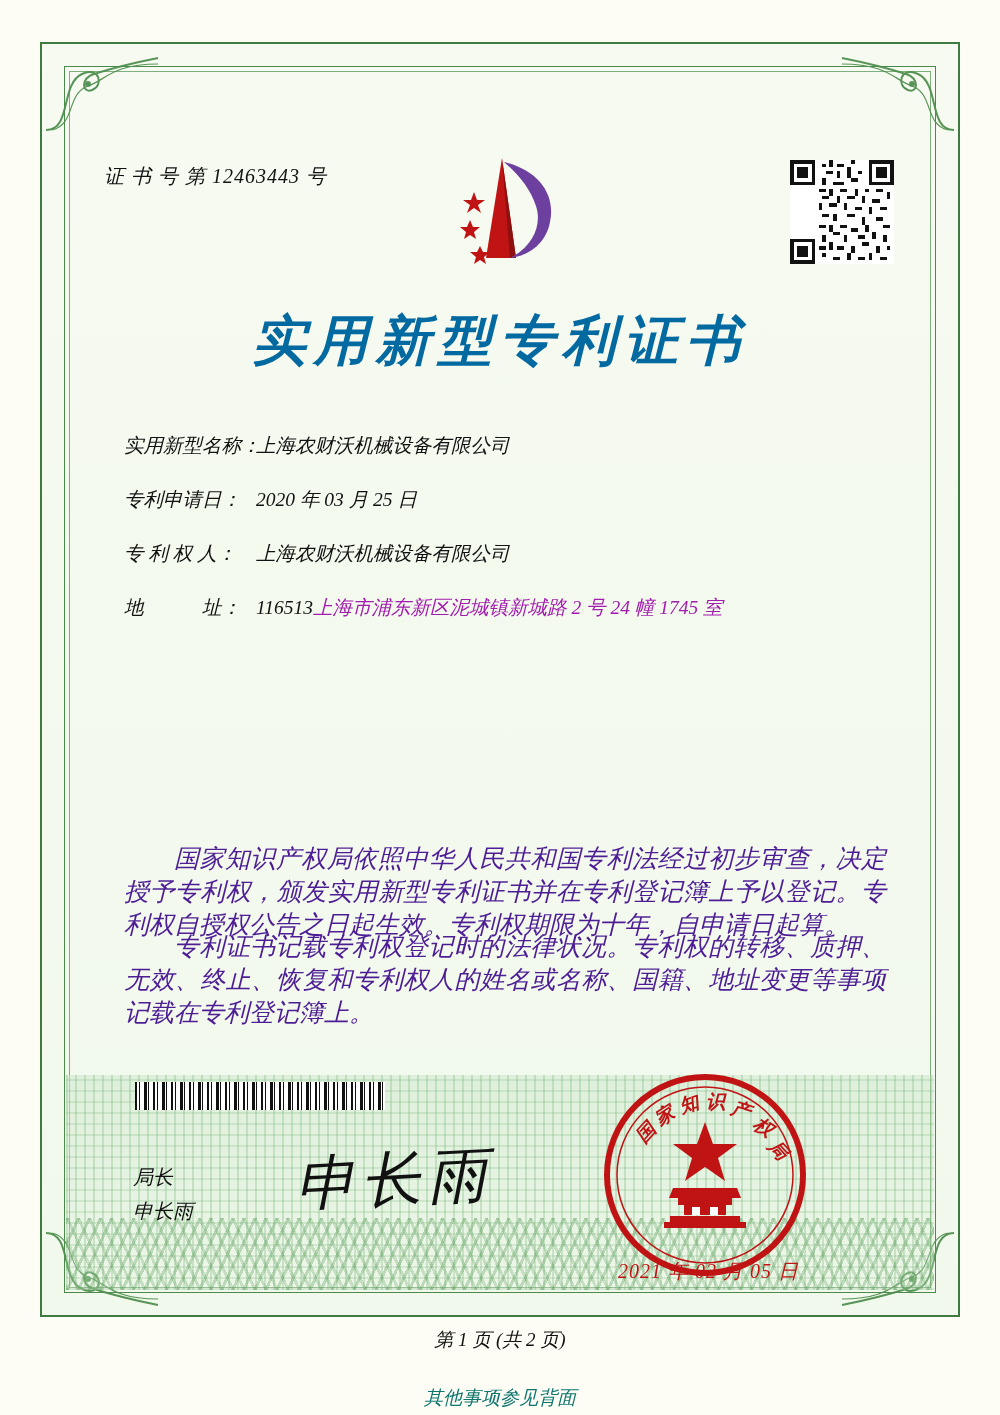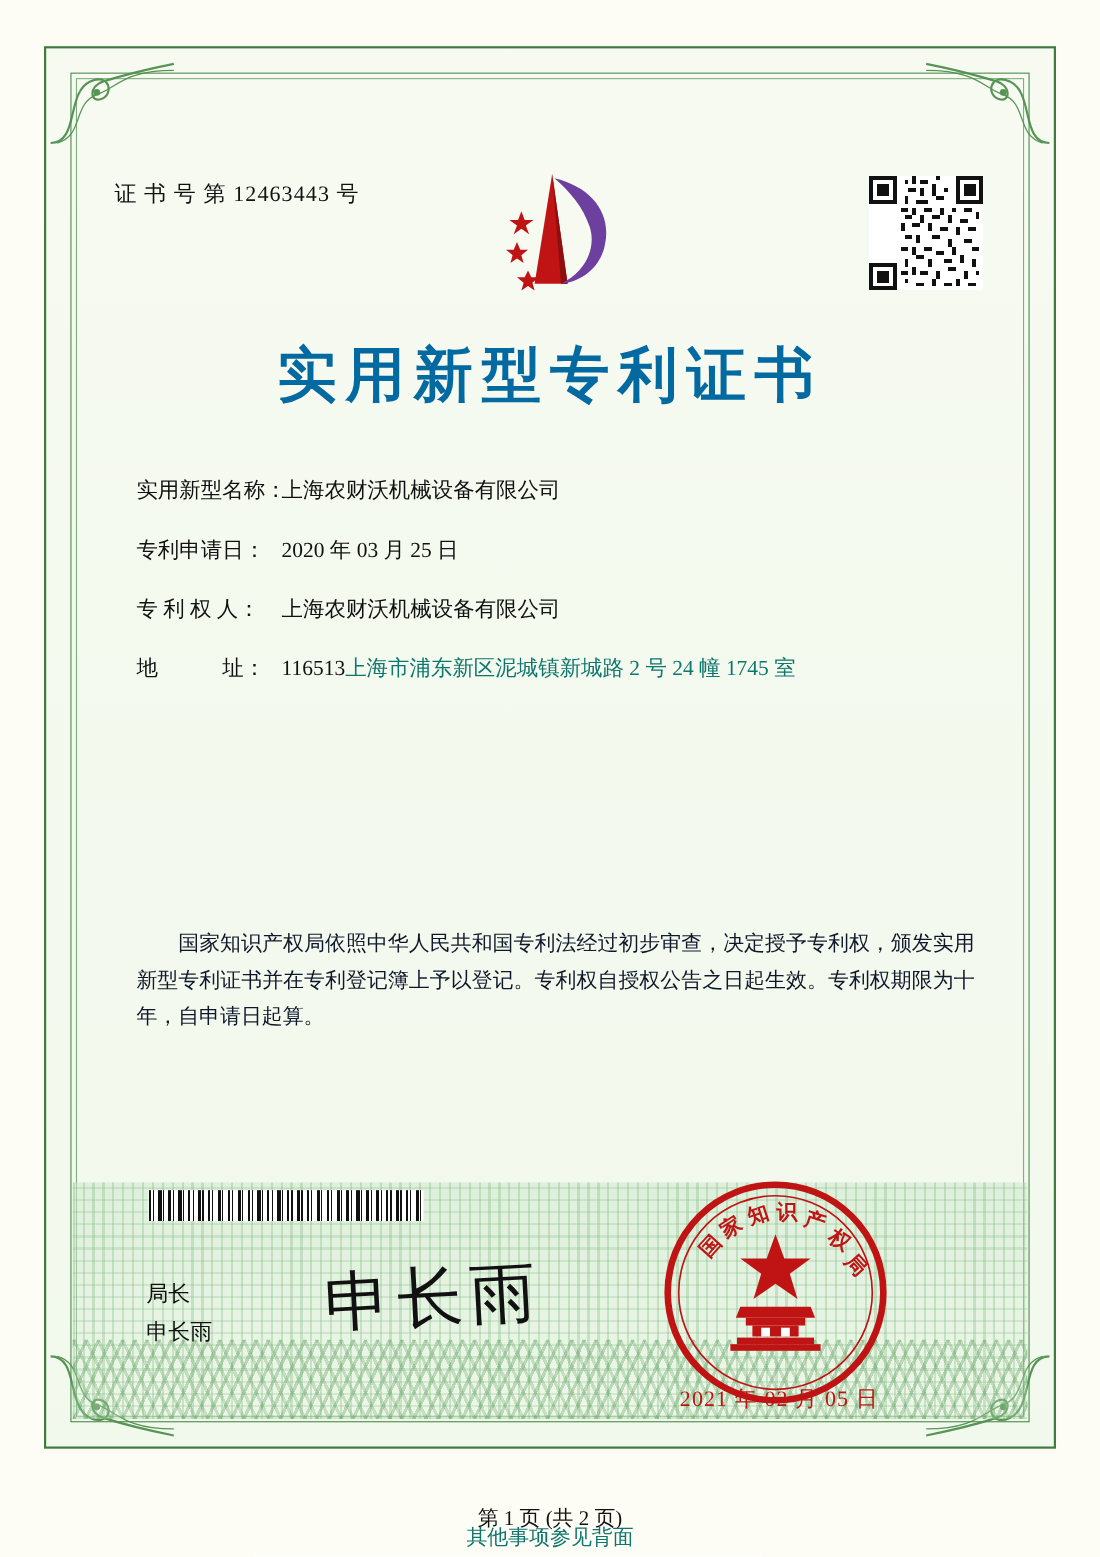--- a/index.html
+++ b/index.html
@@ -9,20 +9,21 @@
   }
   body {
     font-family: "Liberation Serif", "DejaVu Serif", serif;
   }
   .page {
     position: relative;
     width: 1000px;
     height: 1415px;
     background: #fdfdf6;
     overflow: hidden;
+    font-style: italic;
   }
   
   .border-outer {
     position: absolute;
     left: 40px;
     top: 42px;
     width: 920px;
     height: 1275px;
     box-sizing: border-box;
     border: 2px solid #3f7a3f;
@@ -143,34 +144,34 @@
     position: relative;
     height: 54px;
     white-space: nowrap;
   }
   .f-label {
     display: inline-block;
     width: 132px;
     letter-spacing: 0px;
   }
   .f-value { display: inline-block; }
-  .addr-value { color: #0f766e; text-align: right; }
+  .addr-value { color: #a21caf; text-align: right; }
   .pub-no-label {
     position: absolute;
     left: 376px;
     top: 0;
   }
 
   .para {
     position: absolute;
     left: 124px;
     width: 762px;
-    font-size: 19px;
+    font-size: 25px;
     line-height: 33px;
-    color: #0f172a;
+    color: #4c1d95;
     text-align: justify;
   }
   .para p { margin: 0; text-indent: 2em; }
   .p1 { top: 842px; }
   .p2 { top: 930px; }
 
   
   .barcode {
     position: absolute;
     left: 135px;
@@ -222,21 +223,20 @@
     letter-spacing: 1px;
   }
 
   .page-no {
     position: absolute;
     left: 0; right: 0;
     top: 1327px;
     text-align: center;
     font-size: 19px;
     color: #111;
-    margin-top: 40px;
   }
   .footer-note {
     position: absolute;
     left: 0; right: 0;
     top: 1385px;
     text-align: center;
     font-size: 19px;
     color: #0f766e;
   }
 </style>
@@ -401,20 +401,23 @@
       <div class="field">
         <span class="f-label">地　　　址：</span><span class="f-value blk">116513 </span><span class="f-value addr-value">上海市浦东新区泥城镇新城路 2 号 24 幢 1745 室</span>
       </div>
 
 
     </div>
 
     <div class="para p1">
       <p>国家知识产权局依照中华人民共和国专利法经过初步审查，决定授予专利权，颁发实用新型专利证书并在专利登记簿上予以登记。专利权自授权公告之日起生效。专利权期限为十年，自申请日起算。</p>
     </div>
+    <div class="para p2">
+      <p>专利证书记载专利权登记时的法律状况。专利权的转移、质押、无效、终止、恢复和专利权人的姓名或名称、国籍、地址变更等事项记载在专利登记簿上。</p>
+    </div>
 
     <div class="barcode"></div>
 
     <div class="director">
       <div>局长</div>
       <div>申长雨</div>
     </div>
 
     <div class="signature">申长雨</div>
 

